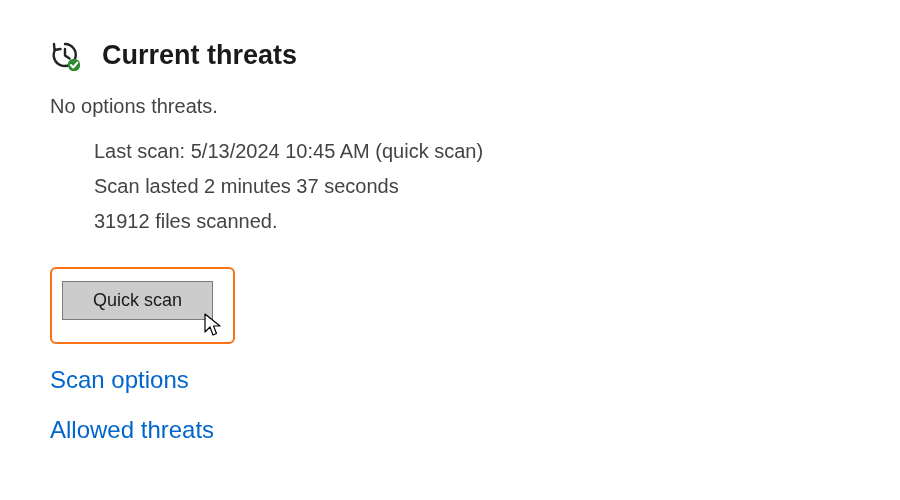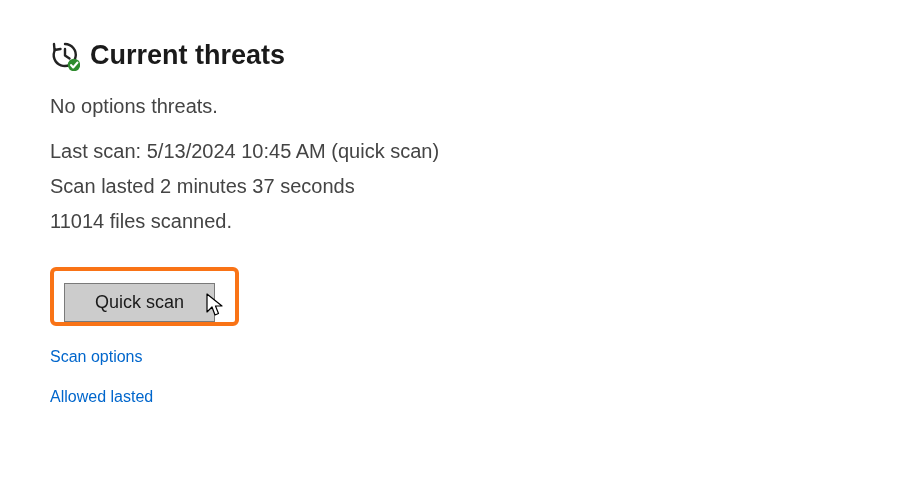--- a/index.html
+++ b/index.html
@@ -11,21 +11,21 @@
       font-family: "Segoe UI", -apple-system, sans-serif;
       background: #ffffff;
       width: 900px;
       height: 500px;
       padding: 40px 50px;
       color: #1f1f1f;
     }
     .header {
       display: flex;
       align-items: center;
-      gap: 10px;
+      gap: 22px;
       margin-bottom: 24px;
     }
     .header-icon {
       width: 30px;
       height: 30px;
       position: relative;
     }
     .header-title {
       font-size: 27px;
       font-weight: 600;
@@ -34,26 +34,27 @@
     .status-text {
       font-size: 20px;
       color: #444;
       margin-bottom: 16px;
     }
     .scan-info {
       font-size: 20px;
       color: #444;
       line-height: 1.75;
       margin-bottom: 28px;
+      margin-left: 44px;
     }
     .highlight-box {
-      border: 4px solid #f97316;
+      border: 2px solid #f97316;
       border-radius: 6px;
       display: inline-block;
-      padding: 12px 20px 0 10px;
+      padding: 12px 20px 22px 10px;
       margin-bottom: 22px;
       position: relative;
     }
     .quick-scan-btn {
       background: #cccccc;
       border: 1px solid #7a7a7a;
       color: #1a1a1a;
       font-size: 18px;
       padding: 8px 30px;
       font-family: inherit;
@@ -62,21 +63,21 @@
     .cursor-arrow {
       position: absolute;
       right: 10px;
       bottom: 4px;
       width: 20px;
       height: 26px;
       pointer-events: none;
     }
     .link {
       display: block;
-      font-size: 16px;
+      font-size: 24px;
       color: #0066cc;
       text-decoration: none;
       margin-bottom: 22px;
       cursor: pointer;
       width: fit-content;
     }
   </style>
 </head>
 <body>
 
@@ -93,29 +94,29 @@
     </svg>
   </span>
   <h1 class="header-title">Current threats</h1>
 </div>
 
 <div class="status-text">No options threats.</div>
 
 <div class="scan-info">
   <div>Last scan: 5/13/2024 10:45 AM (quick scan)</div>
   <div>Scan lasted 2 minutes 37 seconds</div>
-  <div>11014 files scanned.</div>
+  <div>31912 files scanned.</div>
 </div>
 
 <div class="highlight-box">
   <button class="quick-scan-btn">Quick scan</button>
   <span class="cursor-arrow">
     <svg viewBox="0 0 20 26" width="20" height="26">
       <path d="M 2 2 L 2 20 L 7 15 L 10 23 L 13.5 21.5 L 10.5 14 L 17 14 Z" fill="#ffffff" stroke="#000000" stroke-width="1.2" stroke-linejoin="round"></path>
     </svg>
   </span>
 </div>
 
 <a class="link">Scan options</a>
-<a class="link">Allowed lasted</a>
+<a class="link">Allowed threats</a>
 
 
 
 
 </body></html>

